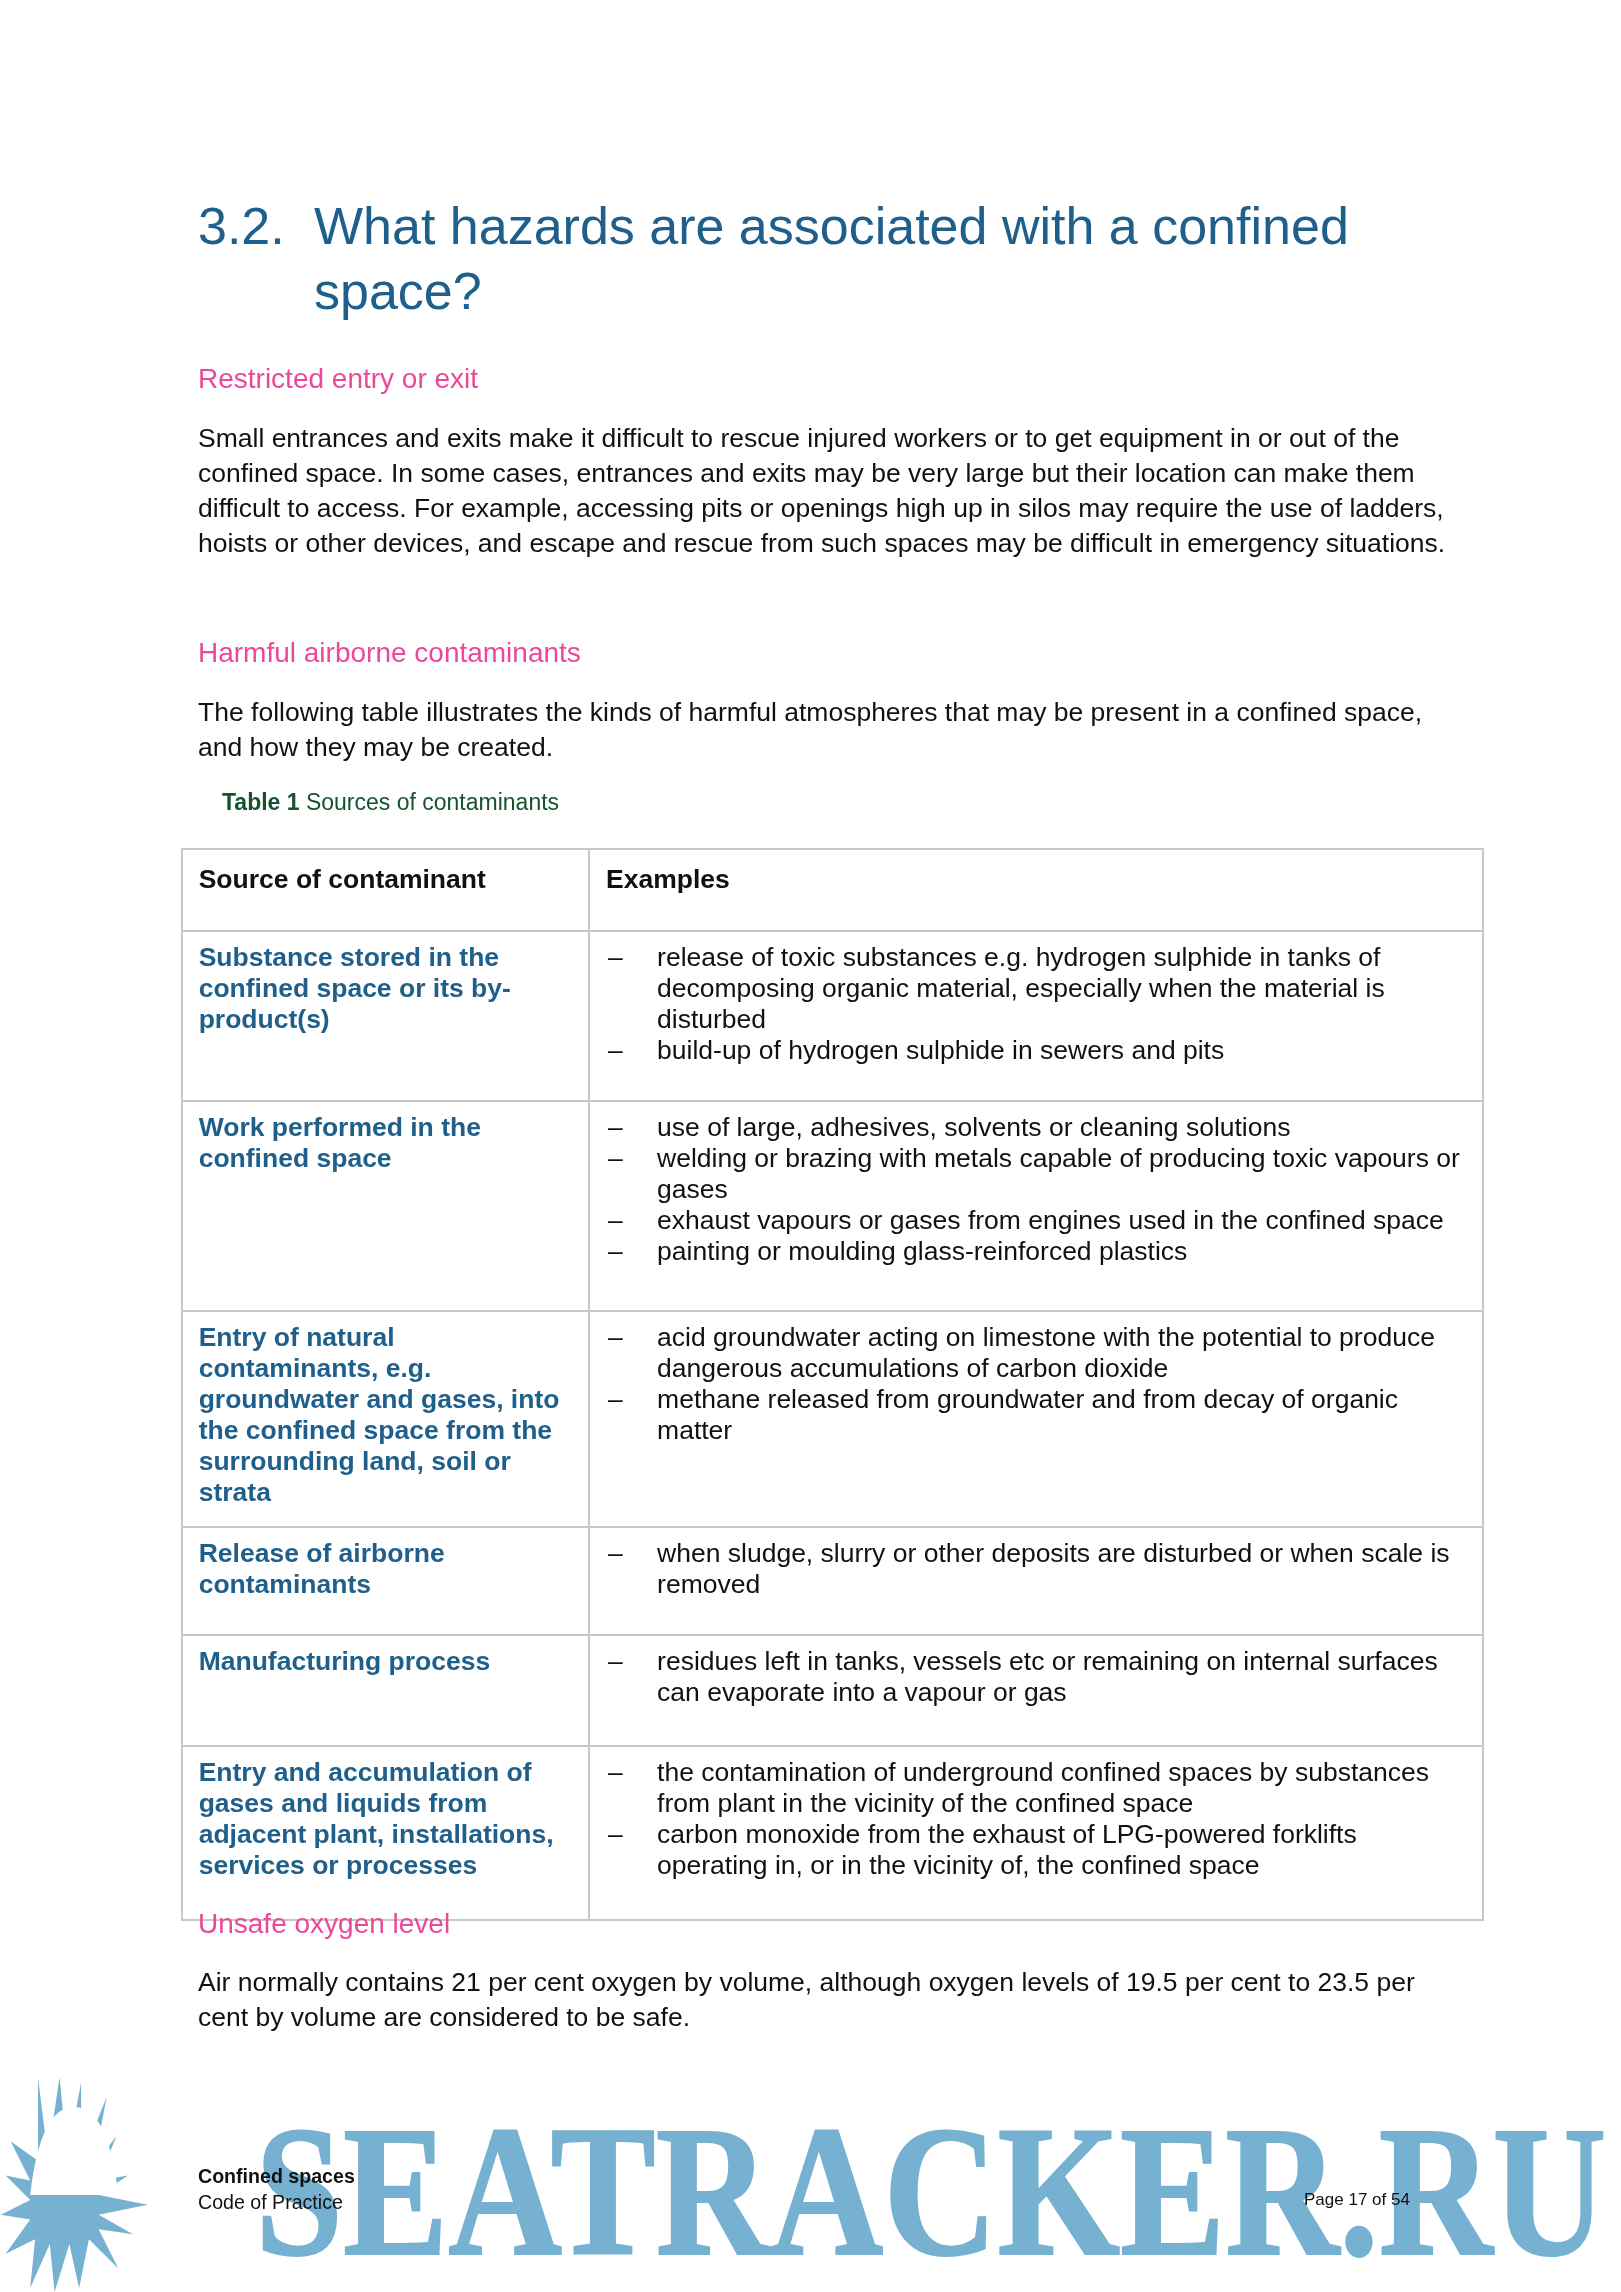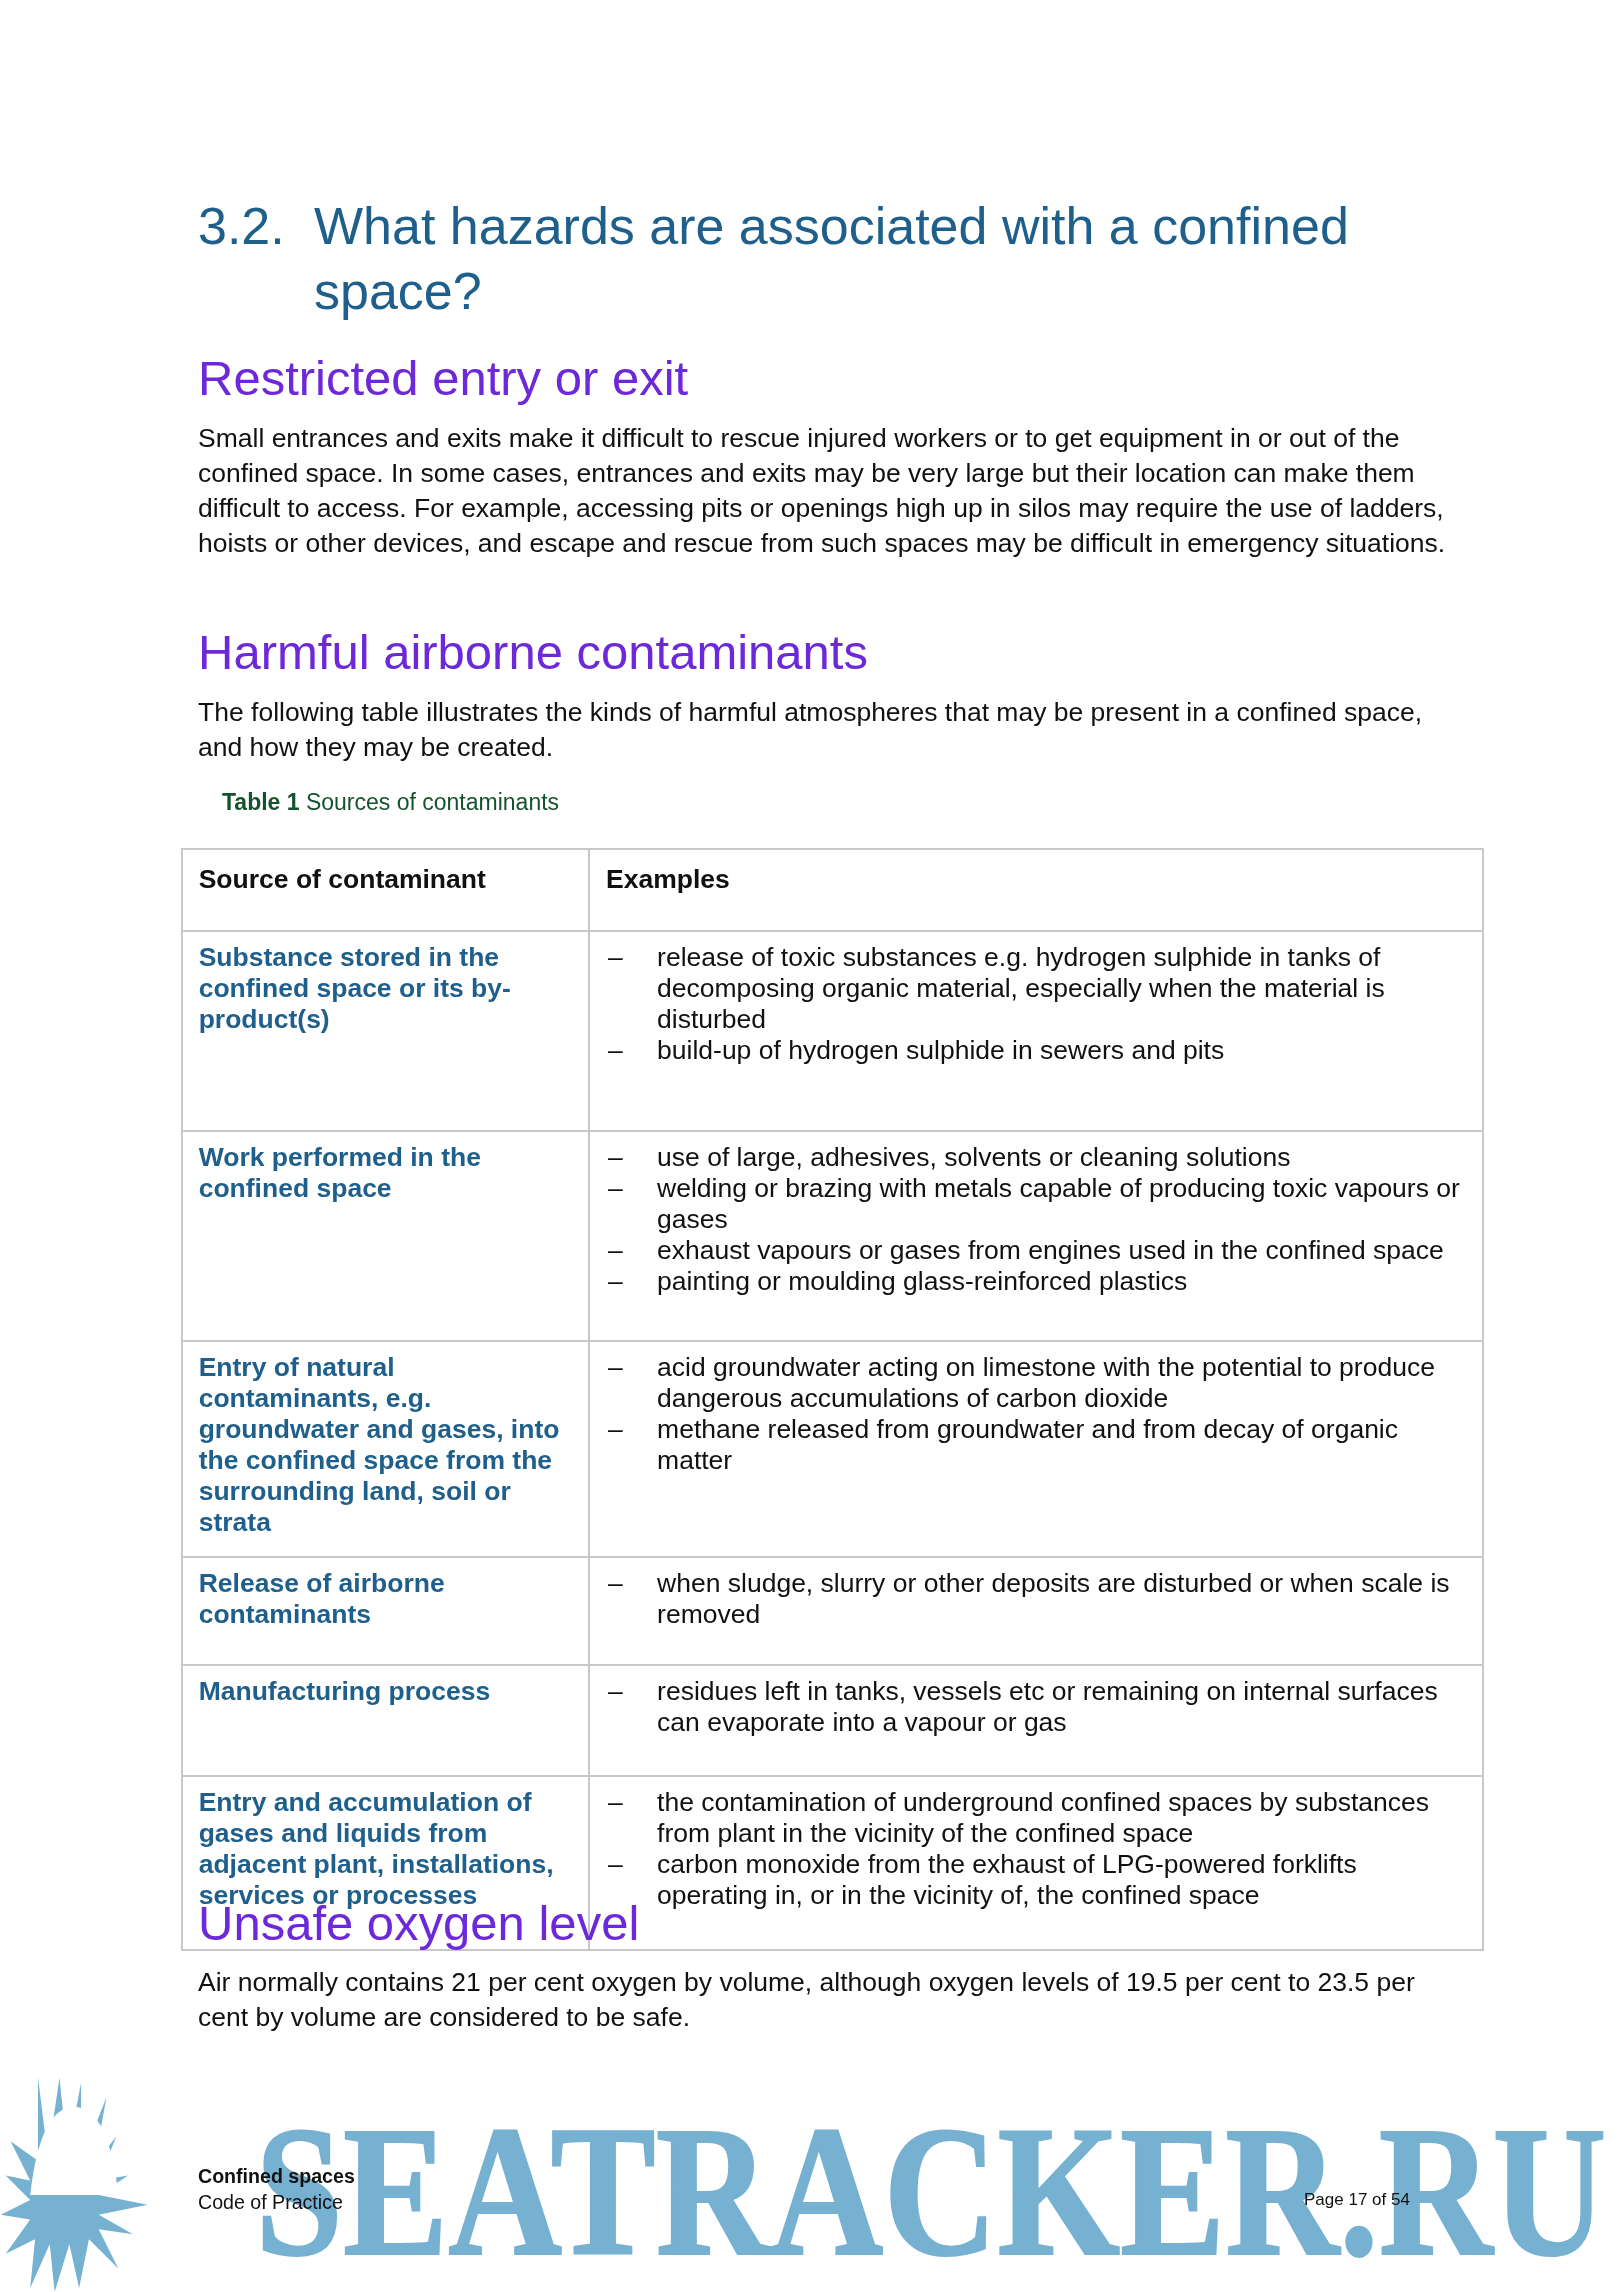--- a/index.html
+++ b/index.html
@@ -5,22 +5,22 @@
   html, body { margin: 0; padding: 0; background: #ffffff; }
   body { width: 1621px; height: 2293px; position: relative; overflow: hidden;
          font-family: "Liberation Sans", sans-serif; color: #1a1a1a; }
   .page { position: absolute; left: 0; top: 0; width: 1621px; height: 2293px; }
 
   .h1 { position: absolute; left: 198px; top: 194px; width: 1274px;
         font-size: 52px; line-height: 65px; color: #1f5f8b; font-weight: normal; margin: 0; }
   .h1 .num { display: inline-block; width: 116px; }
   .h1 .title-line2 { padding-left: 116px; }
 
-  .h2 { position: absolute; left: 198px; font-size: 49px; line-height: 47px;
-        color: #6d28d9; margin: 0; font-weight: normal; }
+  .h2 { position: absolute; left: 198px; font-size: 28px; line-height: 47px;
+        color: #ec4899; margin: 0; font-weight: normal; }
   .para { position: absolute; left: 198px; width: 1274px; font-size: 26.5px; line-height: 35px;
           margin: 0; color: #111; }
   .caption { position: absolute; left: 198px; top: 789px; font-size: 23px; color: #14532d; margin-left: 24px; }
   .caption b { font-weight: bold; }
 
   table.src { position: absolute; left: 181px; top: 848px; width: 1303px;
               border-collapse: collapse; font-size: 26.5px; line-height: 31px; }
   table.src td, table.src th { border: 2px solid #c8c8c8; vertical-align: top; padding: 9.8px 15.7px 13.7px 15.7px; text-align: left; }
   table.src th { font-weight: bold; color: #111; height: 53px; padding-top: 13.7px; }
   table.src td.source { width: 374px; color: #1f5f8b; font-weight: bold; }
@@ -55,21 +55,21 @@
   </div>
 
   <table class="src">
     <thead>
       <tr>
         <th>Source of contaminant</th>
         <th>Examples</th>
       </tr>
     </thead>
     <tbody>
-      <tr style="height:200px;">
+      <tr style="height:170px;">
         <td class="source">Substance stored in the confined space or its by-product(s)</td>
         <td>
             <ul>
           <li>release of toxic substances e.g. hydrogen sulphide in tanks of decomposing organic material, especially when the material is disturbed</li>
           <li>build-up of hydrogen sulphide in sewers and pits</li>
         </ul>
           </td>
       </tr>
       <tr style="height:210px;padding-left:11px;">
         <td class="source">Work performed in the confined space</td>

